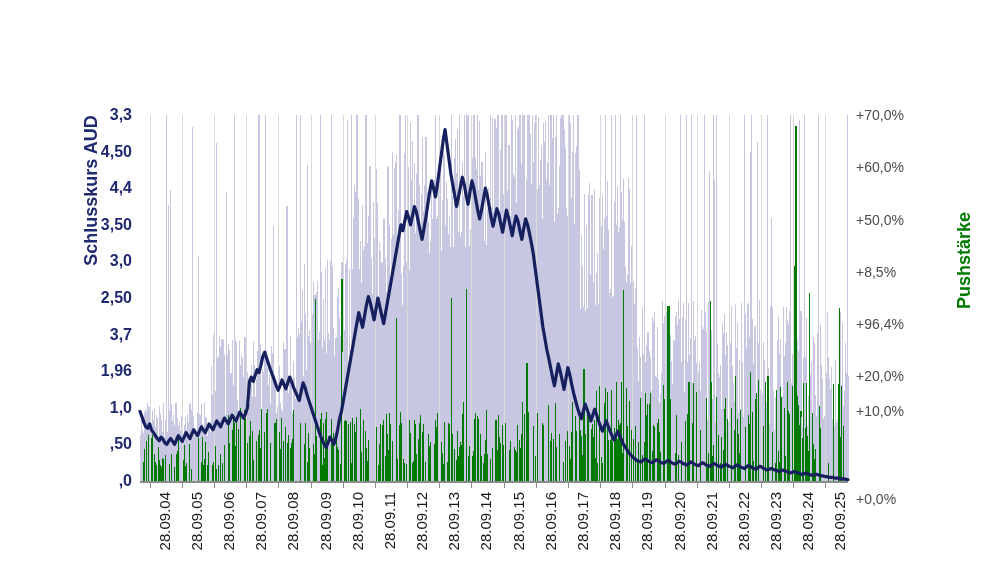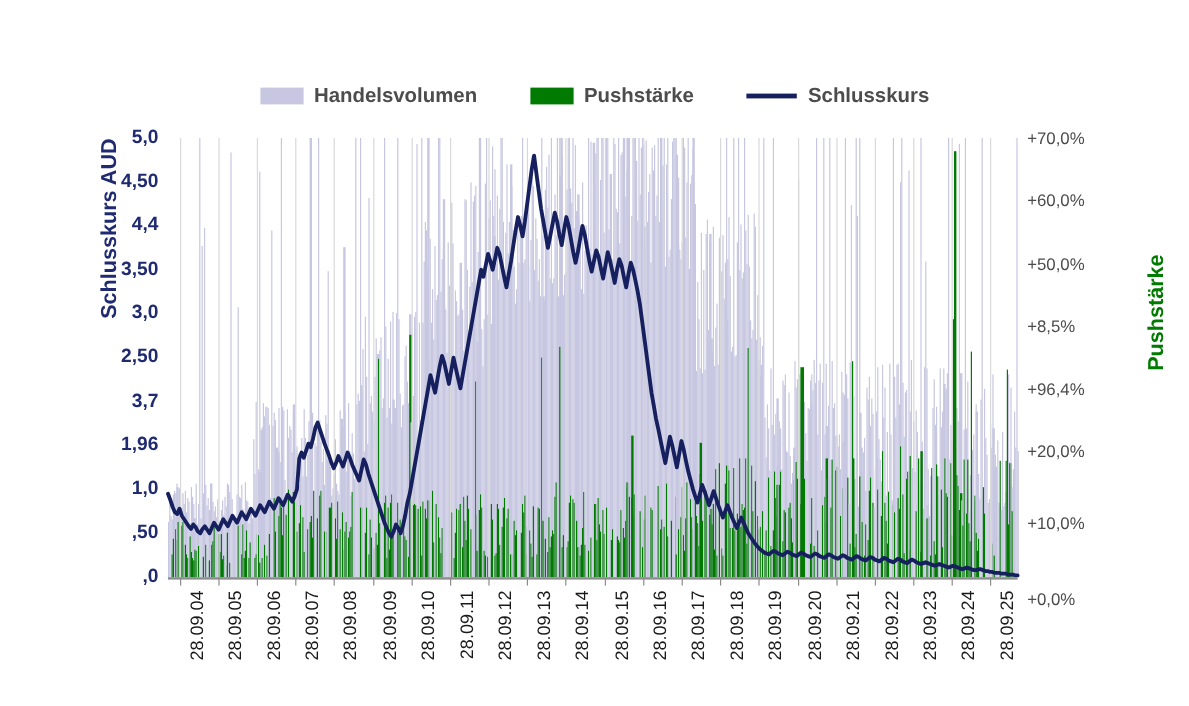--- a/index.html
+++ b/index.html
@@ -69,59 +69,45 @@
     font-size:15px;color:#1a1a1a;white-space:nowrap;
     transform-origin:left top;transform:rotate(-90deg) translate(-100%,0);
   }
 </style>
 </head>
 <body>
 
 <div class="chart-root">
 
 
-  <div class="legend">
-    <div class="legend-item">
-      <span class="legend-swatch" style="background:#c7c7e2"></span>
-      <span class="legend-label">Handelsvolumen</span>
-    </div>
-    <div class="legend-item">
-      <span class="legend-swatch" style="background:#007a00"></span>
-      <span class="legend-label">Pushstärke</span>
-    </div>
-    <div class="legend-item">
-      <span class="legend-line"></span>
-      <span class="legend-label">Schlusskurs</span>
-    </div>
-  </div>
 
   <div class="axis-title-left">Schlusskurs AUD</div>
   <div class="axis-title-right">Pushstärke</div>
 
   <div class="y-left-wrap">
-      <div class="y-left-label" style="top: 0px;">5,0</div>
+      <div class="y-left-label" style="top: 0px;">3,3</div>
       <div class="y-left-label" style="top: 36.6px;">4,50</div>
       <div class="y-left-label" style="top: 73.2px;">4,4</div>
       <div class="y-left-label" style="top: 109.8px;">3,50</div>
       <div class="y-left-label" style="top: 146.4px;">3,0</div>
       <div class="y-left-label" style="top: 183px;">2,50</div>
       <div class="y-left-label" style="top: 219.6px;">3,7</div>
       <div class="y-left-label" style="top: 256.2px;">1,96</div>
       <div class="y-left-label" style="top: 292.8px;">1,0</div>
       <div class="y-left-label" style="top: 329.4px;">,50</div>
       <div class="y-left-label" style="top: 366px;">,0</div>
     </div>
   <div class="y-right-wrap">
       <div class="y-right-label" style="top: 0px;">+70,0%</div>
       <div class="y-right-label" style="top: 52.2857px;">+60,0%</div>
       <div class="y-right-label" style="top: 104.571px;">+50,0%</div>
       <div class="y-right-label" style="top: 156.857px;">+8,5%</div>
       <div class="y-right-label" style="top: 209.143px;">+96,4%</div>
       <div class="y-right-label" style="top: 261.429px;">+20,0%</div>
-      <div class="y-right-label" style="top: 321px;">+10,0%</div>
+      <div class="y-right-label" style="top: 296px;">+10,0%</div>
       <div class="y-right-label" style="top: 384px;">+0,0%</div>
     </div>
 
   <div class="plot">
     <div class="plot-bg"></div>
     <div class="bars" id="bars-layer">
         <div class="bar vol-bar" style="left: 0px; width: 1.1px; height: 46.3px;"></div>
         <div class="bar vol-bar" style="left: 0.93px; width: 1.1px; height: 68.4px;"></div>
         <div class="bar vol-bar" style="left: 1.87px; width: 1.1px; height: 50.6px;"></div>
         <div class="bar vol-bar" style="left: 2.8px; width: 1.1px; height: 48.5px;"></div>

